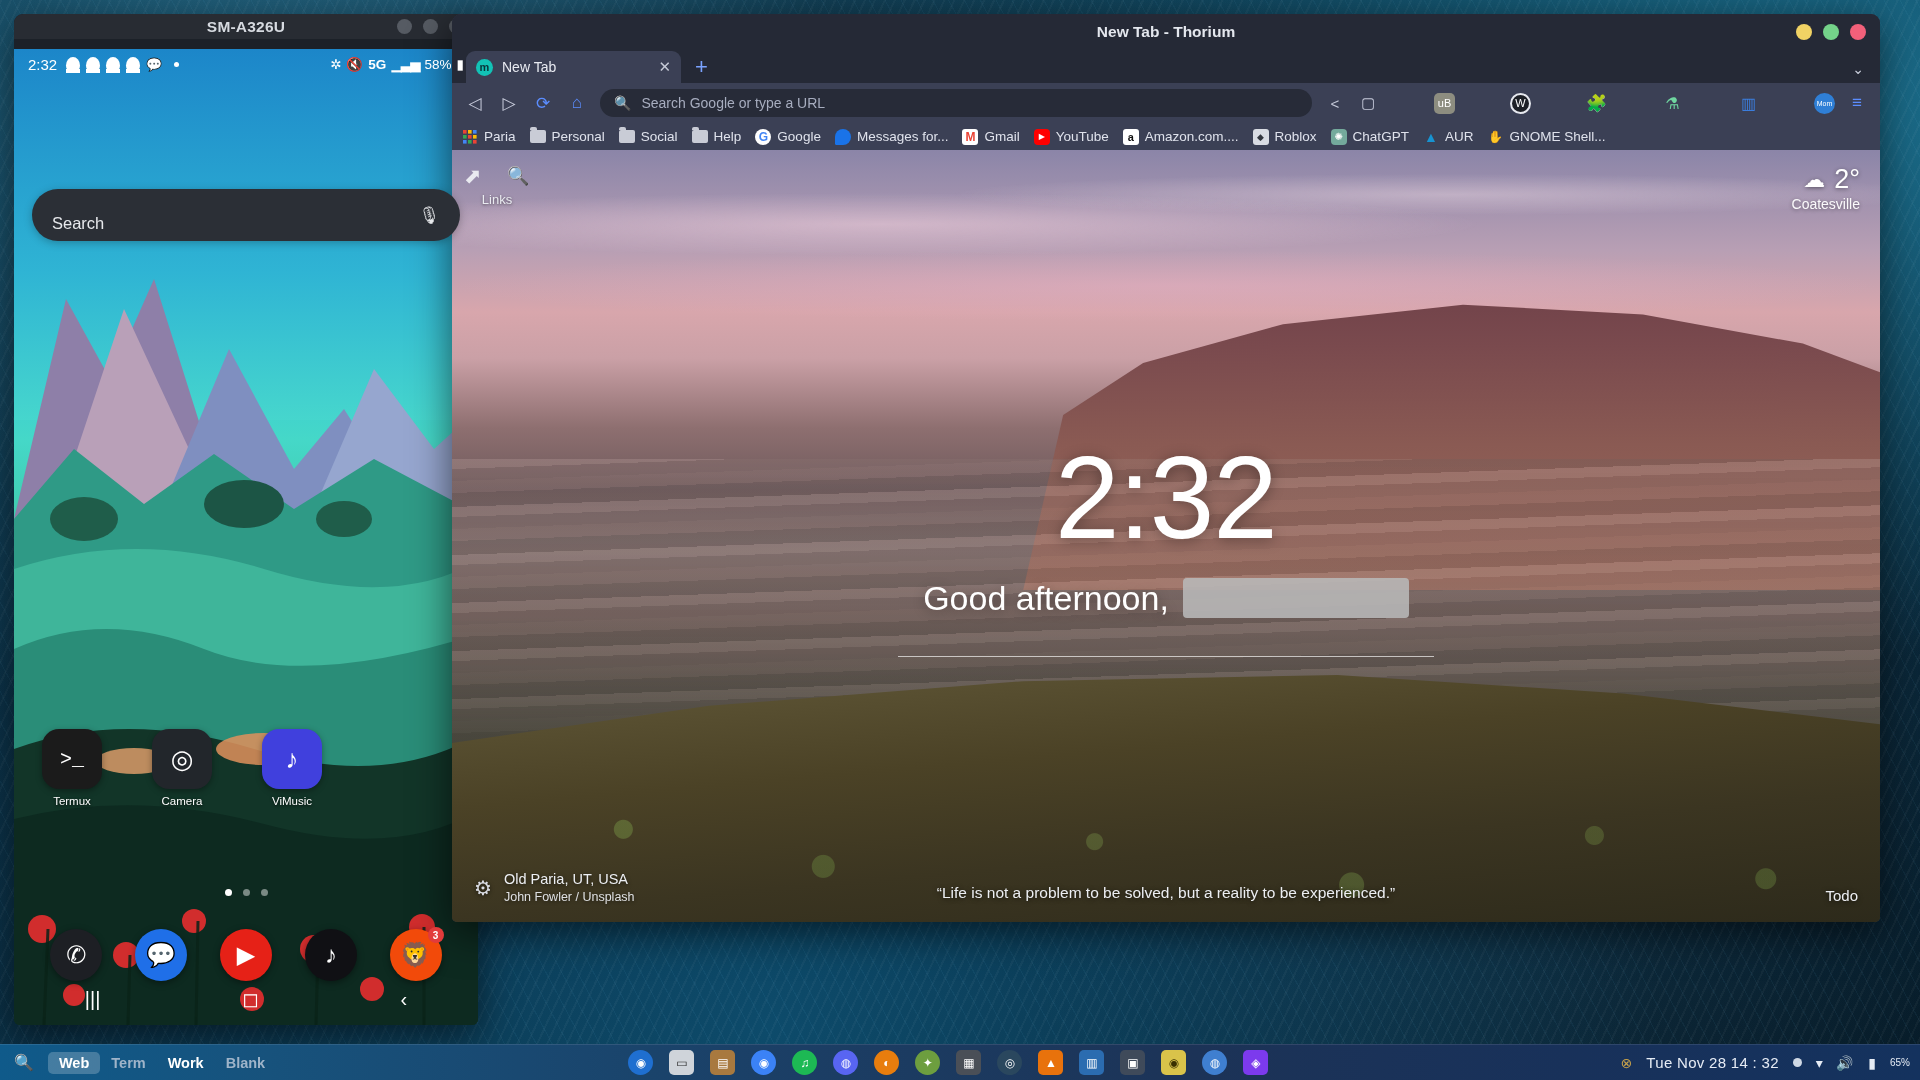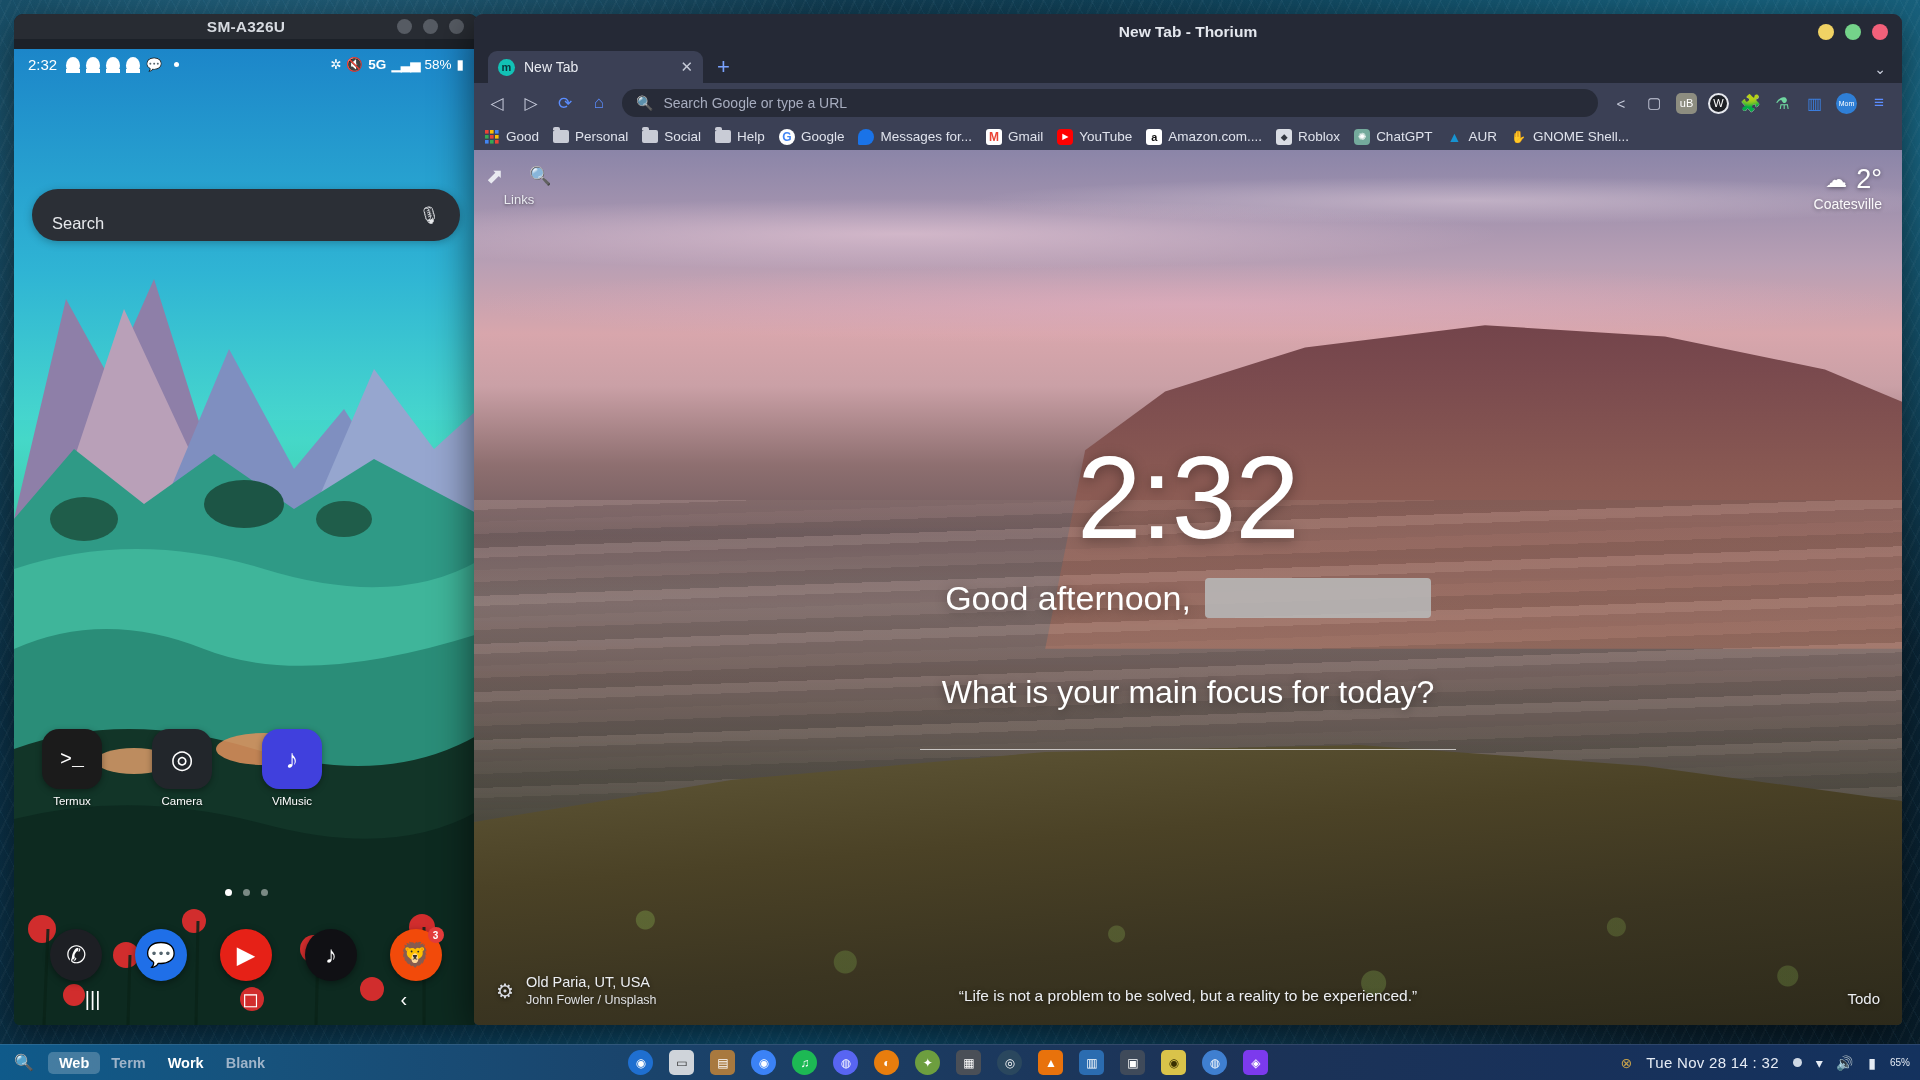--- a/index.html
+++ b/index.html
@@ -95,21 +95,21 @@
   .dock-ic{width:52px;height:52px;border-radius:50%;display:flex;align-items:center;justify-content:center;
     font-size:24px;color:#fff;position:relative;box-shadow:0 2px 7px rgba(0,0,0,.4);}
   .badge{position:absolute;top:-2px;right:-2px;background:#e23b3b;color:#fff;font-size:10px;
     width:16px;height:16px;border-radius:50%;display:flex;align-items:center;justify-content:center;font-weight:bold;}
 
   #phone-navbar{position:absolute;left:0;right:0;bottom:0;height:52px;display:flex;align-items:center;
     justify-content:space-around;color:#fff;font-size:20px;z-index:5;}
 
   
   #browser {
-    position:absolute; left:474px; top:14px; width:1428px; height:1011px;
+    position:absolute; left:452px; top:14px; width:1428px; height:908px;
     border-radius:9px 9px 5px 5px; overflow:hidden;
     box-shadow:0 10px 40px rgba(0,0,0,.6);
     background:#35394a;
   }
   #br-titlebar{height:35px;background:#252936;display:flex;align-items:center;justify-content:center;position:relative;}
   #br-title{color:#e4e7ee;font-size:15.5px;font-weight:bold;}
   #br-dots{position:absolute;right:14px;display:flex;gap:11px;}
   #br-dots i{width:16px;height:16px;border-radius:50%;display:block;}
 
   #br-tabstrip{height:34px;background:#252936;display:flex;align-items:flex-end;padding-left:14px;position:relative;}
@@ -120,21 +120,21 @@
   .tab-x{margin-left:auto;color:#c5c9d6;font-size:15px;}
   .newtab-plus{color:#7aa2ff;font-size:22px;margin-left:14px;margin-bottom:3px;}
   #br-tab-chevron{position:absolute;right:16px;bottom:6px;color:#c9cddb;font-size:14px;}
 
   #br-toolbar{height:40px;background:#3b4055;display:flex;align-items:center;padding:0 12px;gap:12px;}
   .tb-ico{color:#c6cada;font-size:17px;width:22px;text-align:center;}
   .tb-ico.blue{color:#5b8dff;}
   #omnibox{flex:1;height:28px;background:#272b38;border-radius:14px;display:flex;align-items:center;
     padding:0 14px;gap:10px;color:#a7adbf;font-size:14px;}
   #tb-right{display:flex;align-items:center;gap:11px;}
-  .ext{width:21px;height:21px;border-radius:5px;display:flex;align-items:center;justify-content:center;font-size:11px;color:#fff;}
+  .ext{width:21px;height:21px;border-radius:5px;display:flex;align-items:center;justify-content:center;font-size:11px;color:#fff;margin-left:44px;}
 
   #br-bookmarks{height:27px;background:#3b4055;display:flex;align-items:center;padding:0 10px;gap:14px;
     color:#dfe2ec;font-size:13.5px;white-space:nowrap;overflow:hidden;}
   .bm{display:flex;align-items:center;gap:6px;}
   .bm-ic{width:16px;height:16px;border-radius:3px;display:flex;align-items:center;justify-content:center;font-size:10px;color:#fff;}
   .folder{width:16px;height:13px;background:#c9ccd6;border-radius:2px;position:relative;}
   .folder::before{content:"";position:absolute;top:-3px;left:0;width:7px;height:3px;background:#c9ccd6;border-radius:2px 2px 0 0;}
 
   
   #ntp{position:absolute;top:136px;left:0;right:0;bottom:0;overflow:hidden;}
@@ -392,21 +392,21 @@
                 <rect x="10" y="0" width="3.6" height="3.6" fill="#4285f4"></rect>
           <rect x="0" y="5" width="3.6" height="3.6" fill="#34a853"></rect>
                 <rect x="5" y="5" width="3.6" height="3.6" fill="#ea4335"></rect>
                 <rect x="10" y="5" width="3.6" height="3.6" fill="#fbbc05"></rect>
           <rect x="0" y="10" width="3.6" height="3.6" fill="#4285f4"></rect>
                 <rect x="5" y="10" width="3.6" height="3.6" fill="#34a853"></rect>
                 <rect x="10" y="10" width="3.6" height="3.6" fill="#ea4335"></rect>
           </g>
             </svg>
         </span>
-        <span>Good</span>
+        <span>Paria</span>
       </div>
       <div class="bm">
         <span class="folder"></span>
         <span>Personal</span>
       </div>
       <div class="bm">
         <span class="folder"></span>
         <span>Social</span>
       </div>
       <div class="bm">
@@ -473,21 +473,20 @@
         </div>
         <div id="wcity">Coatesville</div>
       </div>
 
       <div id="ntp-center">
         <div id="clock">2:32</div>
         <div id="greeting-row">
           <span id="greeting">Good afternoon,</span>
           <span id="name-blur"></span>
         </div>
-        <div id="focus-q">What is your main focus for today?</div>
         <div id="focus-line"></div>
       </div>
 
       <div id="ntp-bottom">
         <div id="photo-credit">
           <span id="gear">⚙</span>
           <span>
             <div id="credit-loc">Old Paria, UT, USA</div>
             <div id="credit-author">John Fowler / Unsplash</div>
           </span>

